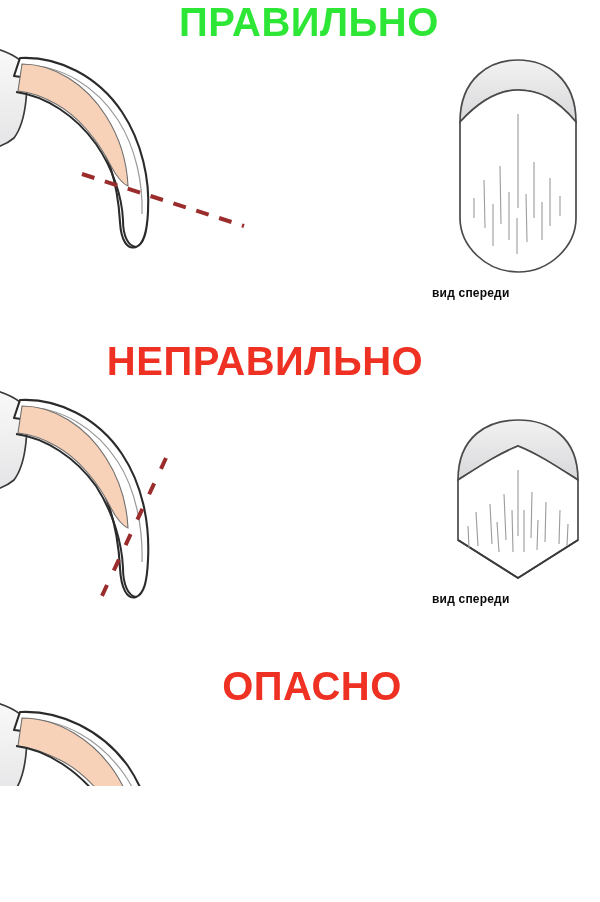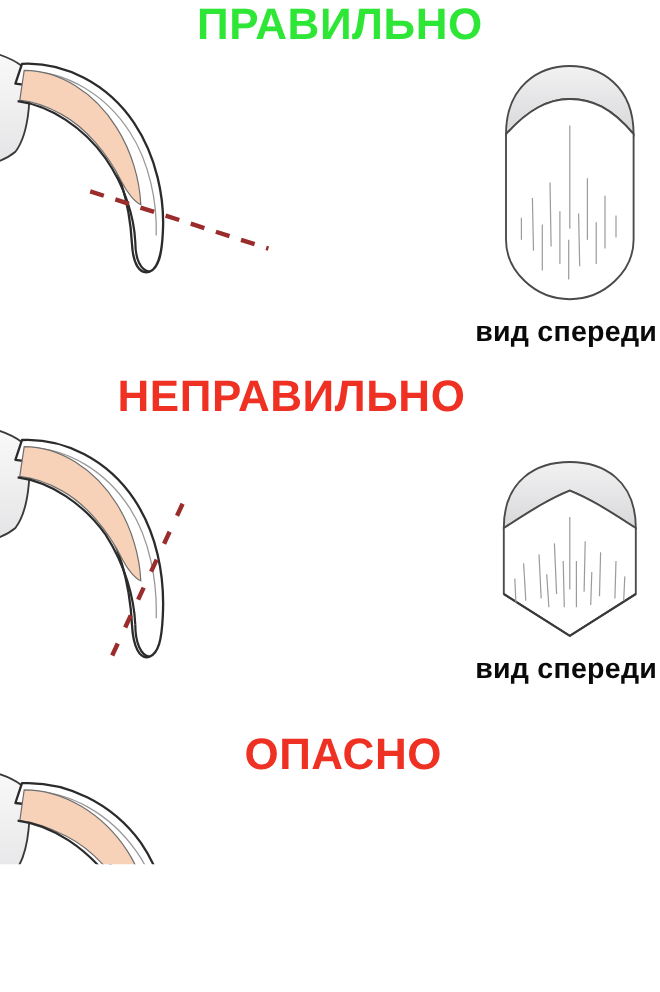--- a/index.html
+++ b/index.html
@@ -51,21 +51,21 @@
     font-size: 40px;
     color: #ef3124;
     padding-left: 24px;
   }
 
   
   .caption {
     position: absolute;
     font-family: "Liberation Sans", sans-serif;
     font-weight: 700;
-    font-size: 26px;
+    font-size: 12px;
     color: #0a0a0a;
     white-space: nowrap;
     letter-spacing: 0.2px;
   }
   #caption-front-1 { left: 432px; top: 286px; }
   #caption-front-2 { left: 432px; top: 592px; }
 
   
   .panel {
     position: absolute;

